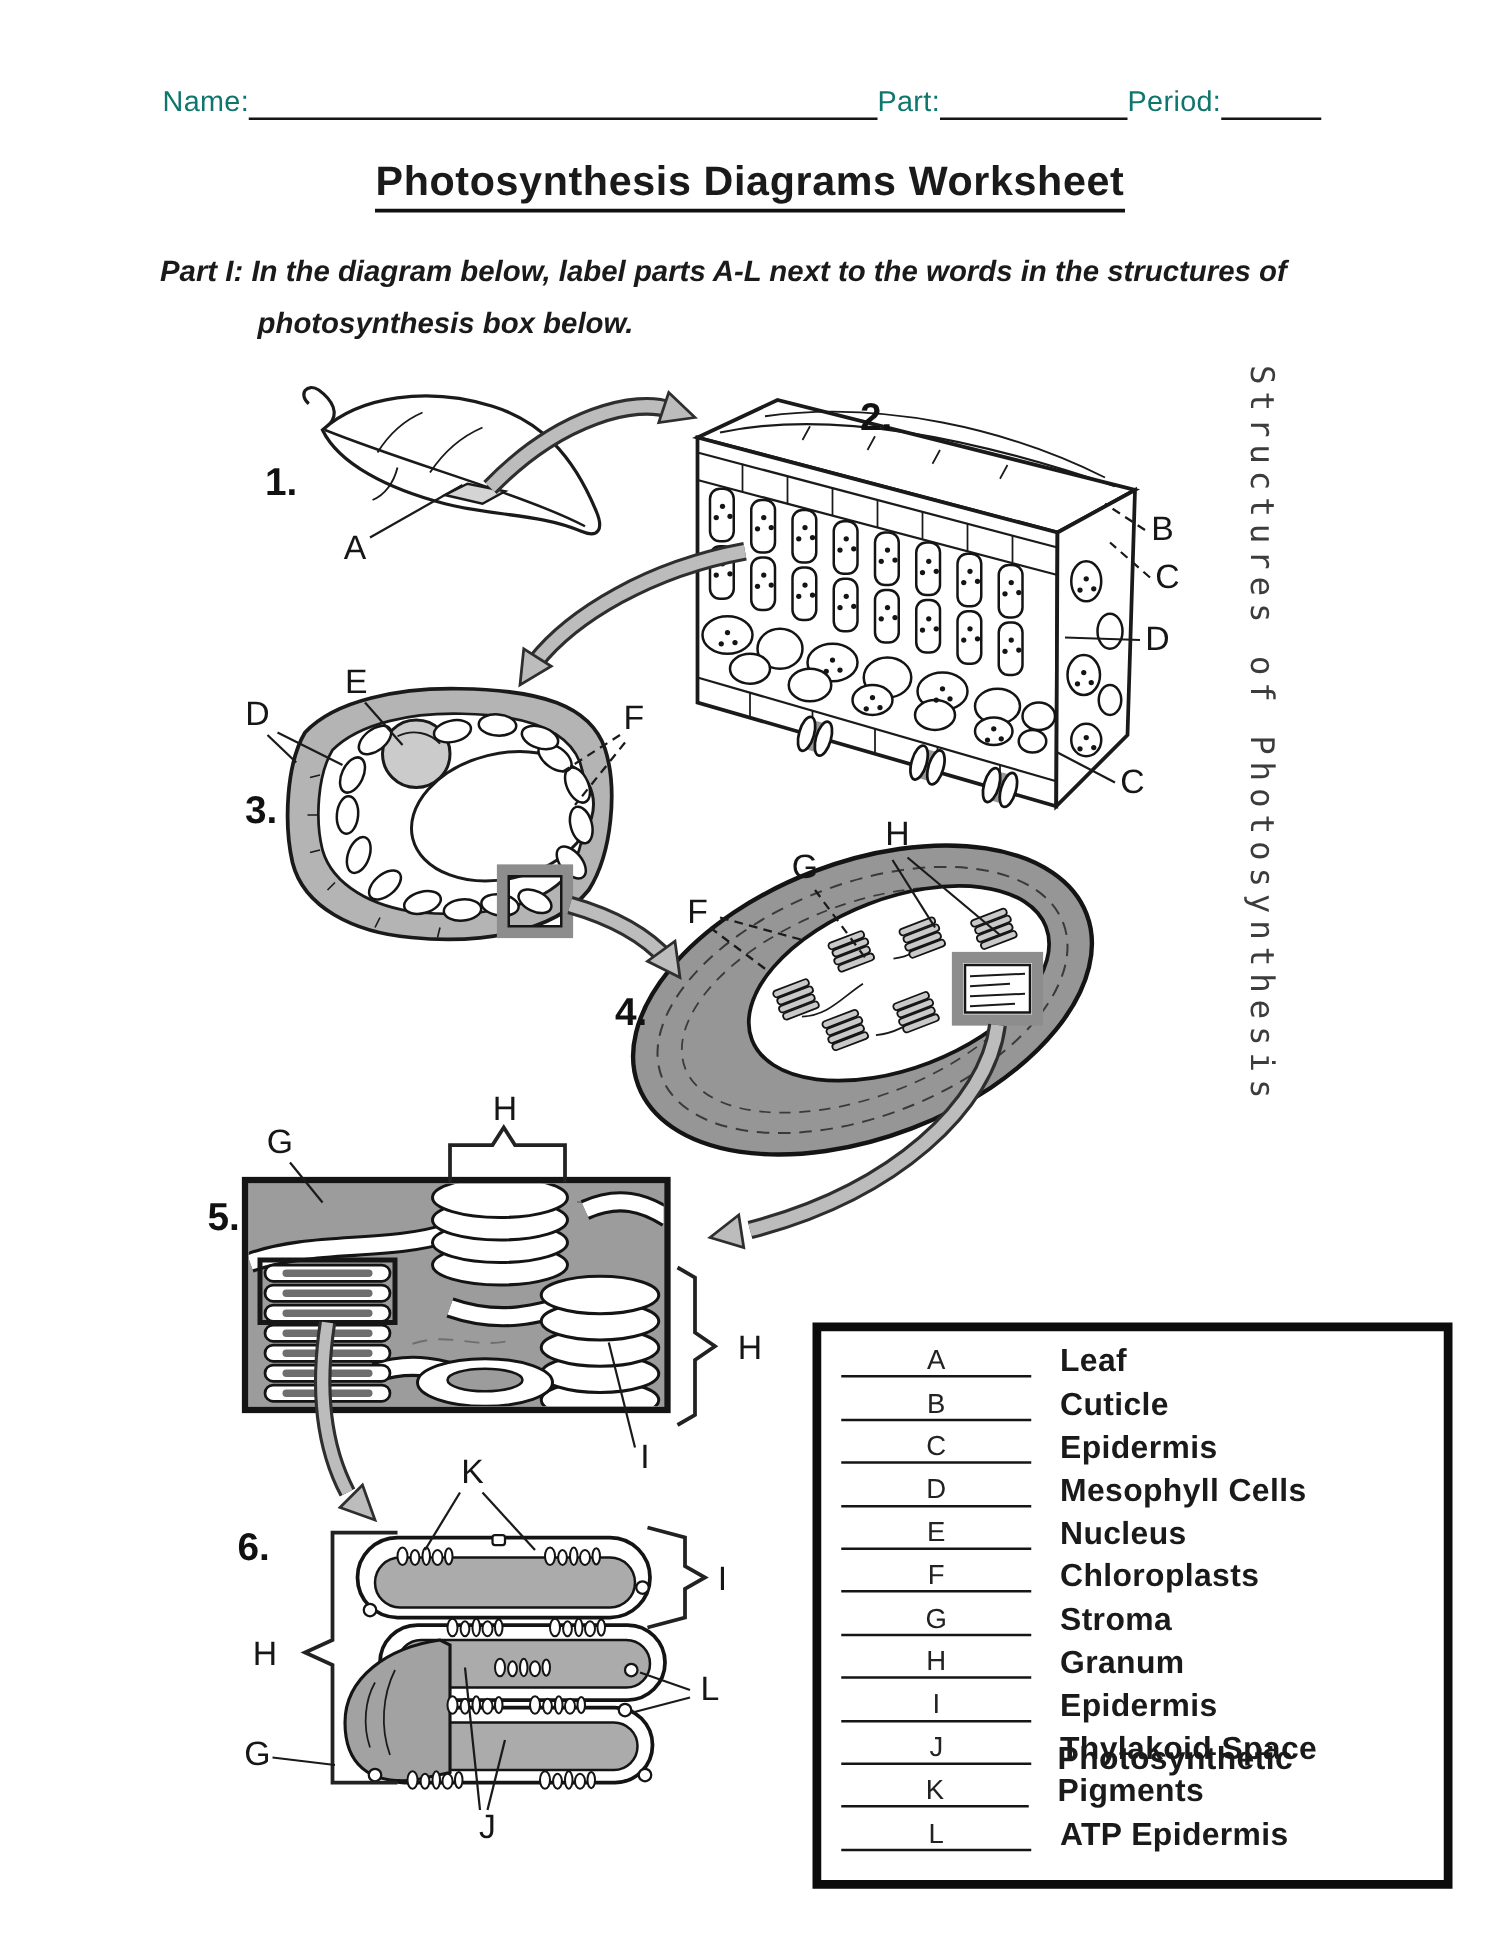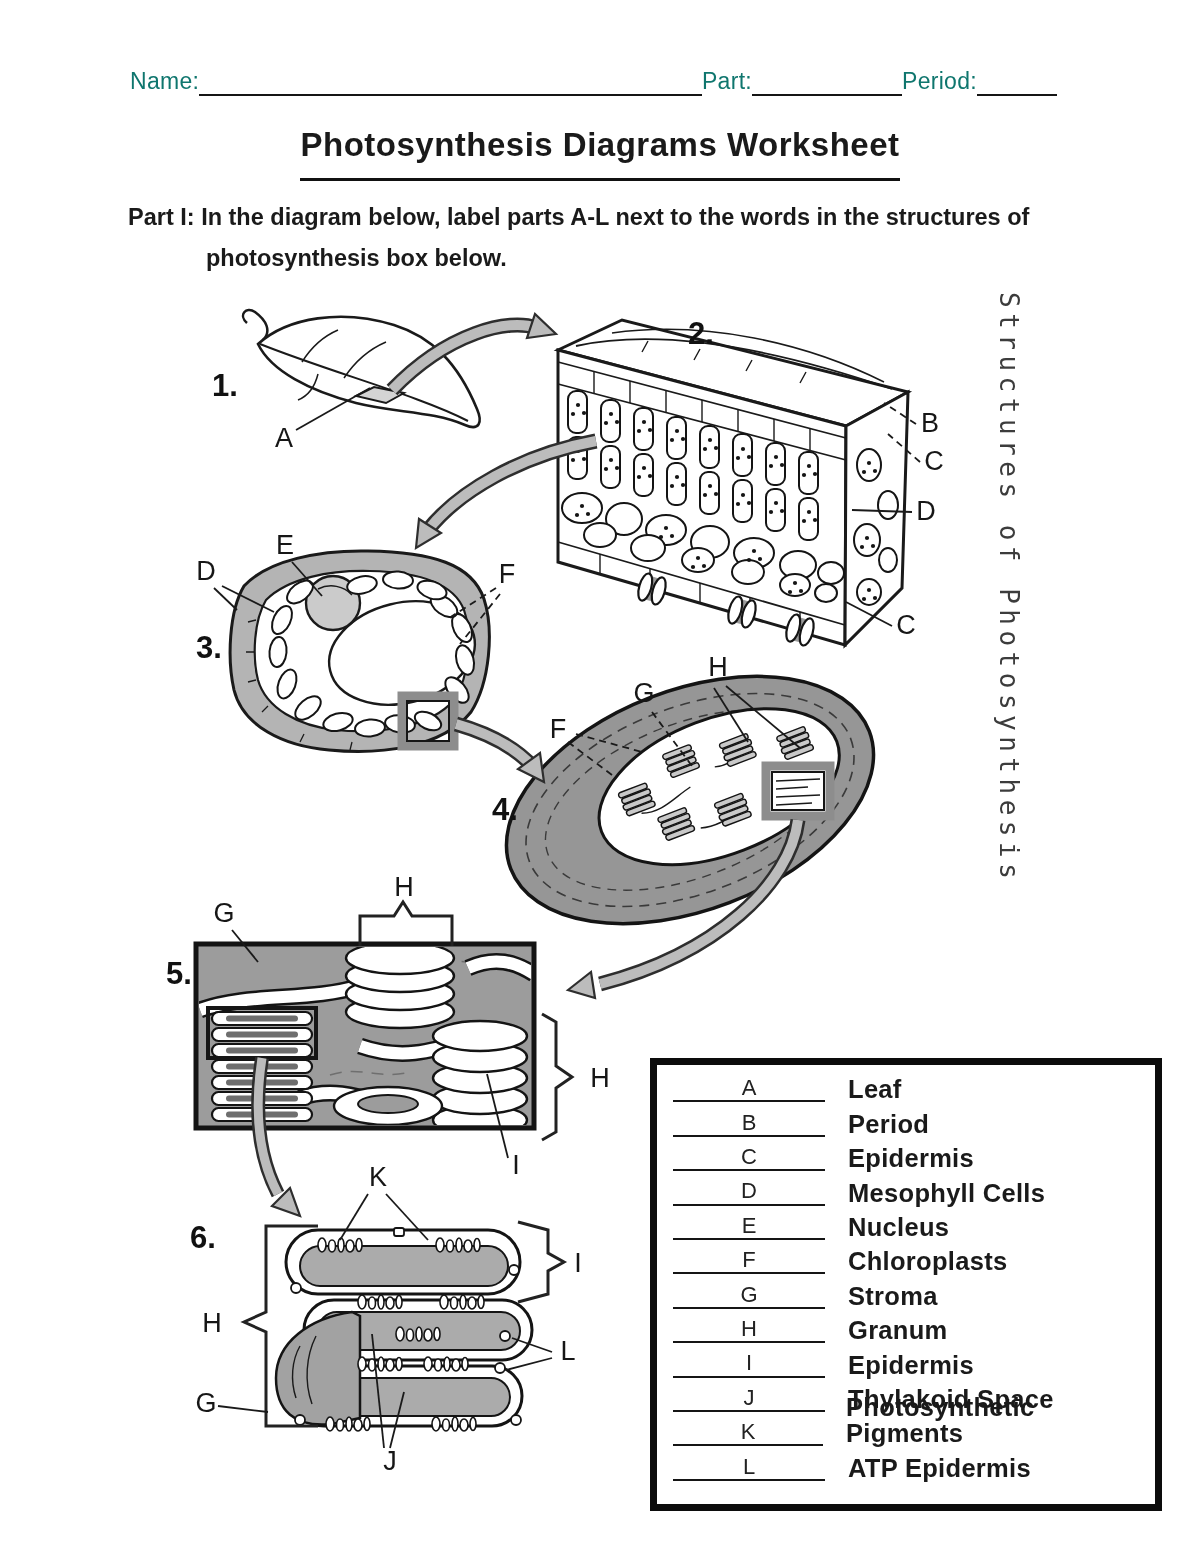--- a/index.html
+++ b/index.html
@@ -9,23 +9,23 @@
   .hdr{position:absolute;top:68px;left:130px;width:927px;display:flex;align-items:flex-end;
        font-size:23px;color:#0f766e;letter-spacing:.3px;}
   .hdr .lab{white-space:nowrap;padding-bottom:1px;}
   .uline{border-bottom:2.4px solid #151515;height:26px;}
   .ul-name{flex:1;}
   .ul-date{width:150px;}
   .ul-period{width:80px;}
   
   .title{position:absolute;top:126px;left:0;width:1200px;text-align:center;
          font-size:33px;font-weight:bold;letter-spacing:.5px;}
-  .title span{border-bottom:3.5px solid #111;padding-bottom:15px;}
-  
-  .instr{position:absolute;top:197px;left:128px;font-size:23.5px;font-weight:bold;line-height:41px;}
+  .title span{border-bottom:3.5px solid #111;padding-bottom:4px;}
+  
+  .instr{position:absolute;top:197px;left:128px;font-size:23.5px;font-weight:bold;line-height:41px;font-style:italic;}
   .instr .l2{margin-left:78px;}
   
   .vcap{position:absolute;left:1024px;top:292px;transform:rotate(90deg);transform-origin:0 0;
         font-family:"DejaVu Sans Mono",monospace;font-size:26px;letter-spacing:5.5px;
         color:#3c3c3c;white-space:nowrap;}
   
   .diagram{position:absolute;left:0;top:0;width:1200px;height:1553px;}
   .diagram text{font-family:"Liberation Sans",sans-serif;}
   .lbl{font-size:27px;fill:#161616;text-anchor:middle;}
   .num{font-size:31px;fill:#111;font-weight:bold;}
@@ -415,21 +415,21 @@
 
   <div class="vcap">Structures of Photosynthesis</div>
 
   <div class="abox">
     <div class="arow">
       <div class="aline"><span>A</span></div>
       <div class="aterm">Leaf</div>
     </div>
     <div class="arow">
       <div class="aline"><span>B</span></div>
-      <div class="aterm">Period</div>
+      <div class="aterm">Cuticle</div>
     </div>
     <div class="arow">
       <div class="aline"><span>C</span></div>
       <div class="aterm">Epidermis</div>
     </div>
     <div class="arow">
       <div class="aline"><span>D</span></div>
       <div class="aterm">Mesophyll Cells</div>
     </div>
     <div class="arow">

